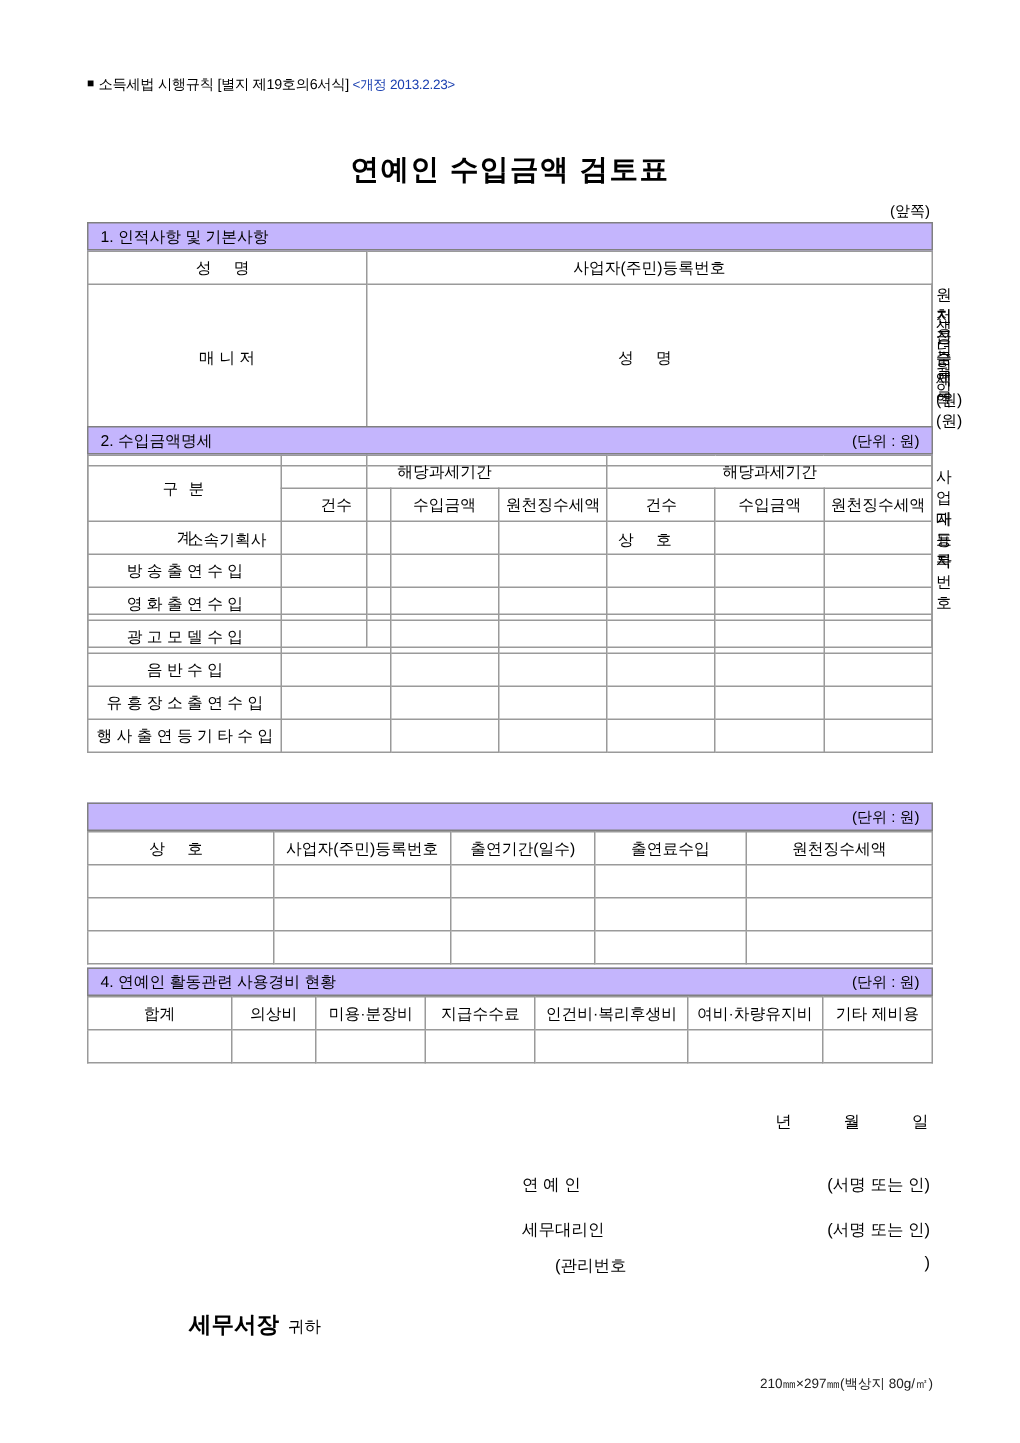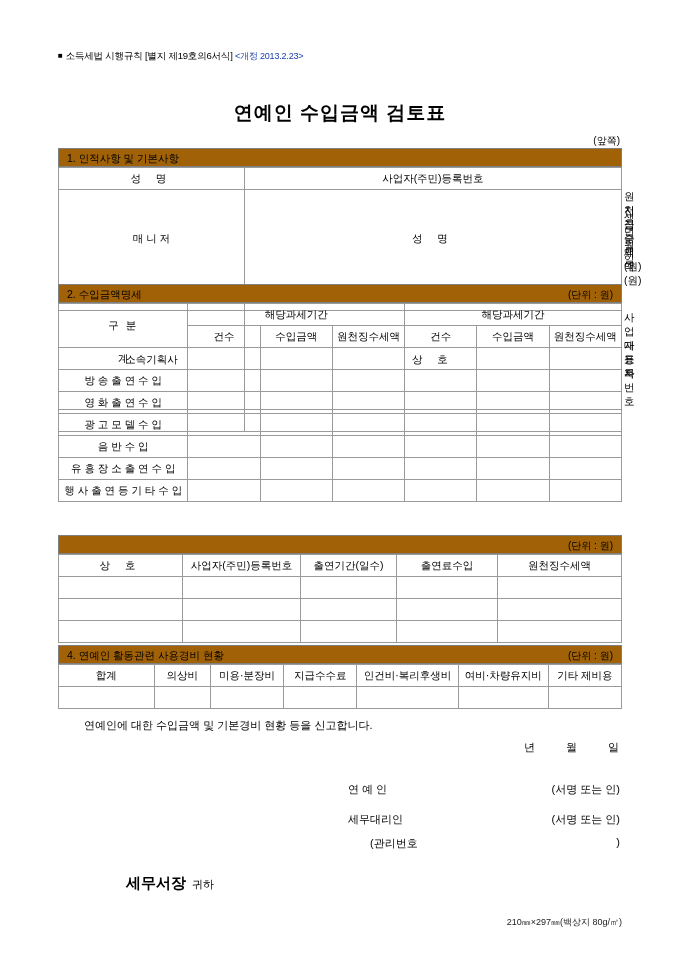--- a/index.html
+++ b/index.html
@@ -58,21 +58,21 @@
     font-size: 10px;
   }
 
   .section {
     position: absolute;
     left: 58px;
     width: 564px;
     box-sizing: border-box;
   }
   .sec-head {
-    background: #a16207;
+    background: #c4b5fd;
     border: 1px solid #808080;
     height: 19px;
     line-height: 19px;
     font-size: 10.5px;
     padding: 0 8px;
     box-sizing: border-box;
     position: relative;
     font-weight: normal;
   }
   .sec-head .unit {
@@ -119,20 +119,21 @@
     font-size: 11px;
   }
   .date-line {
     position: absolute;
     left: 0;
     right: 60px;
     top: 740px;
     text-align: right;
     font-size: 11px;
     letter-spacing: 1px;
+    font-family: Liberation Mono, monospace;
   }
   .date-line span { margin-left: 26px; }
 
   .sign-row {
     position: absolute;
     font-size: 11px;
   }
   .sign-label { position: absolute; }
   .sign-value { position: absolute; }
 
@@ -355,21 +356,20 @@
             <td></td>
             <td></td>
             <td></td>
             <td></td>
             <td></td>
       </tr>
     </tbody>
       </table>
   </div>
 
-  <div class="statement">연예인에 대한 수입금액 및 기본경비 현황 등을 신고합니다.</div>
 
   <div class="date-line">
     <span>년</span>
     <span>월</span>
     <span>일</span>
   </div>
 
   <div class="sign-row" style="left:0;right:0;top:782px;">
     <div class="sign-label" style="left:348px;">연  예  인</div>
     <div class="sign-value" style="right:60px;">(서명 또는 인)</div>

